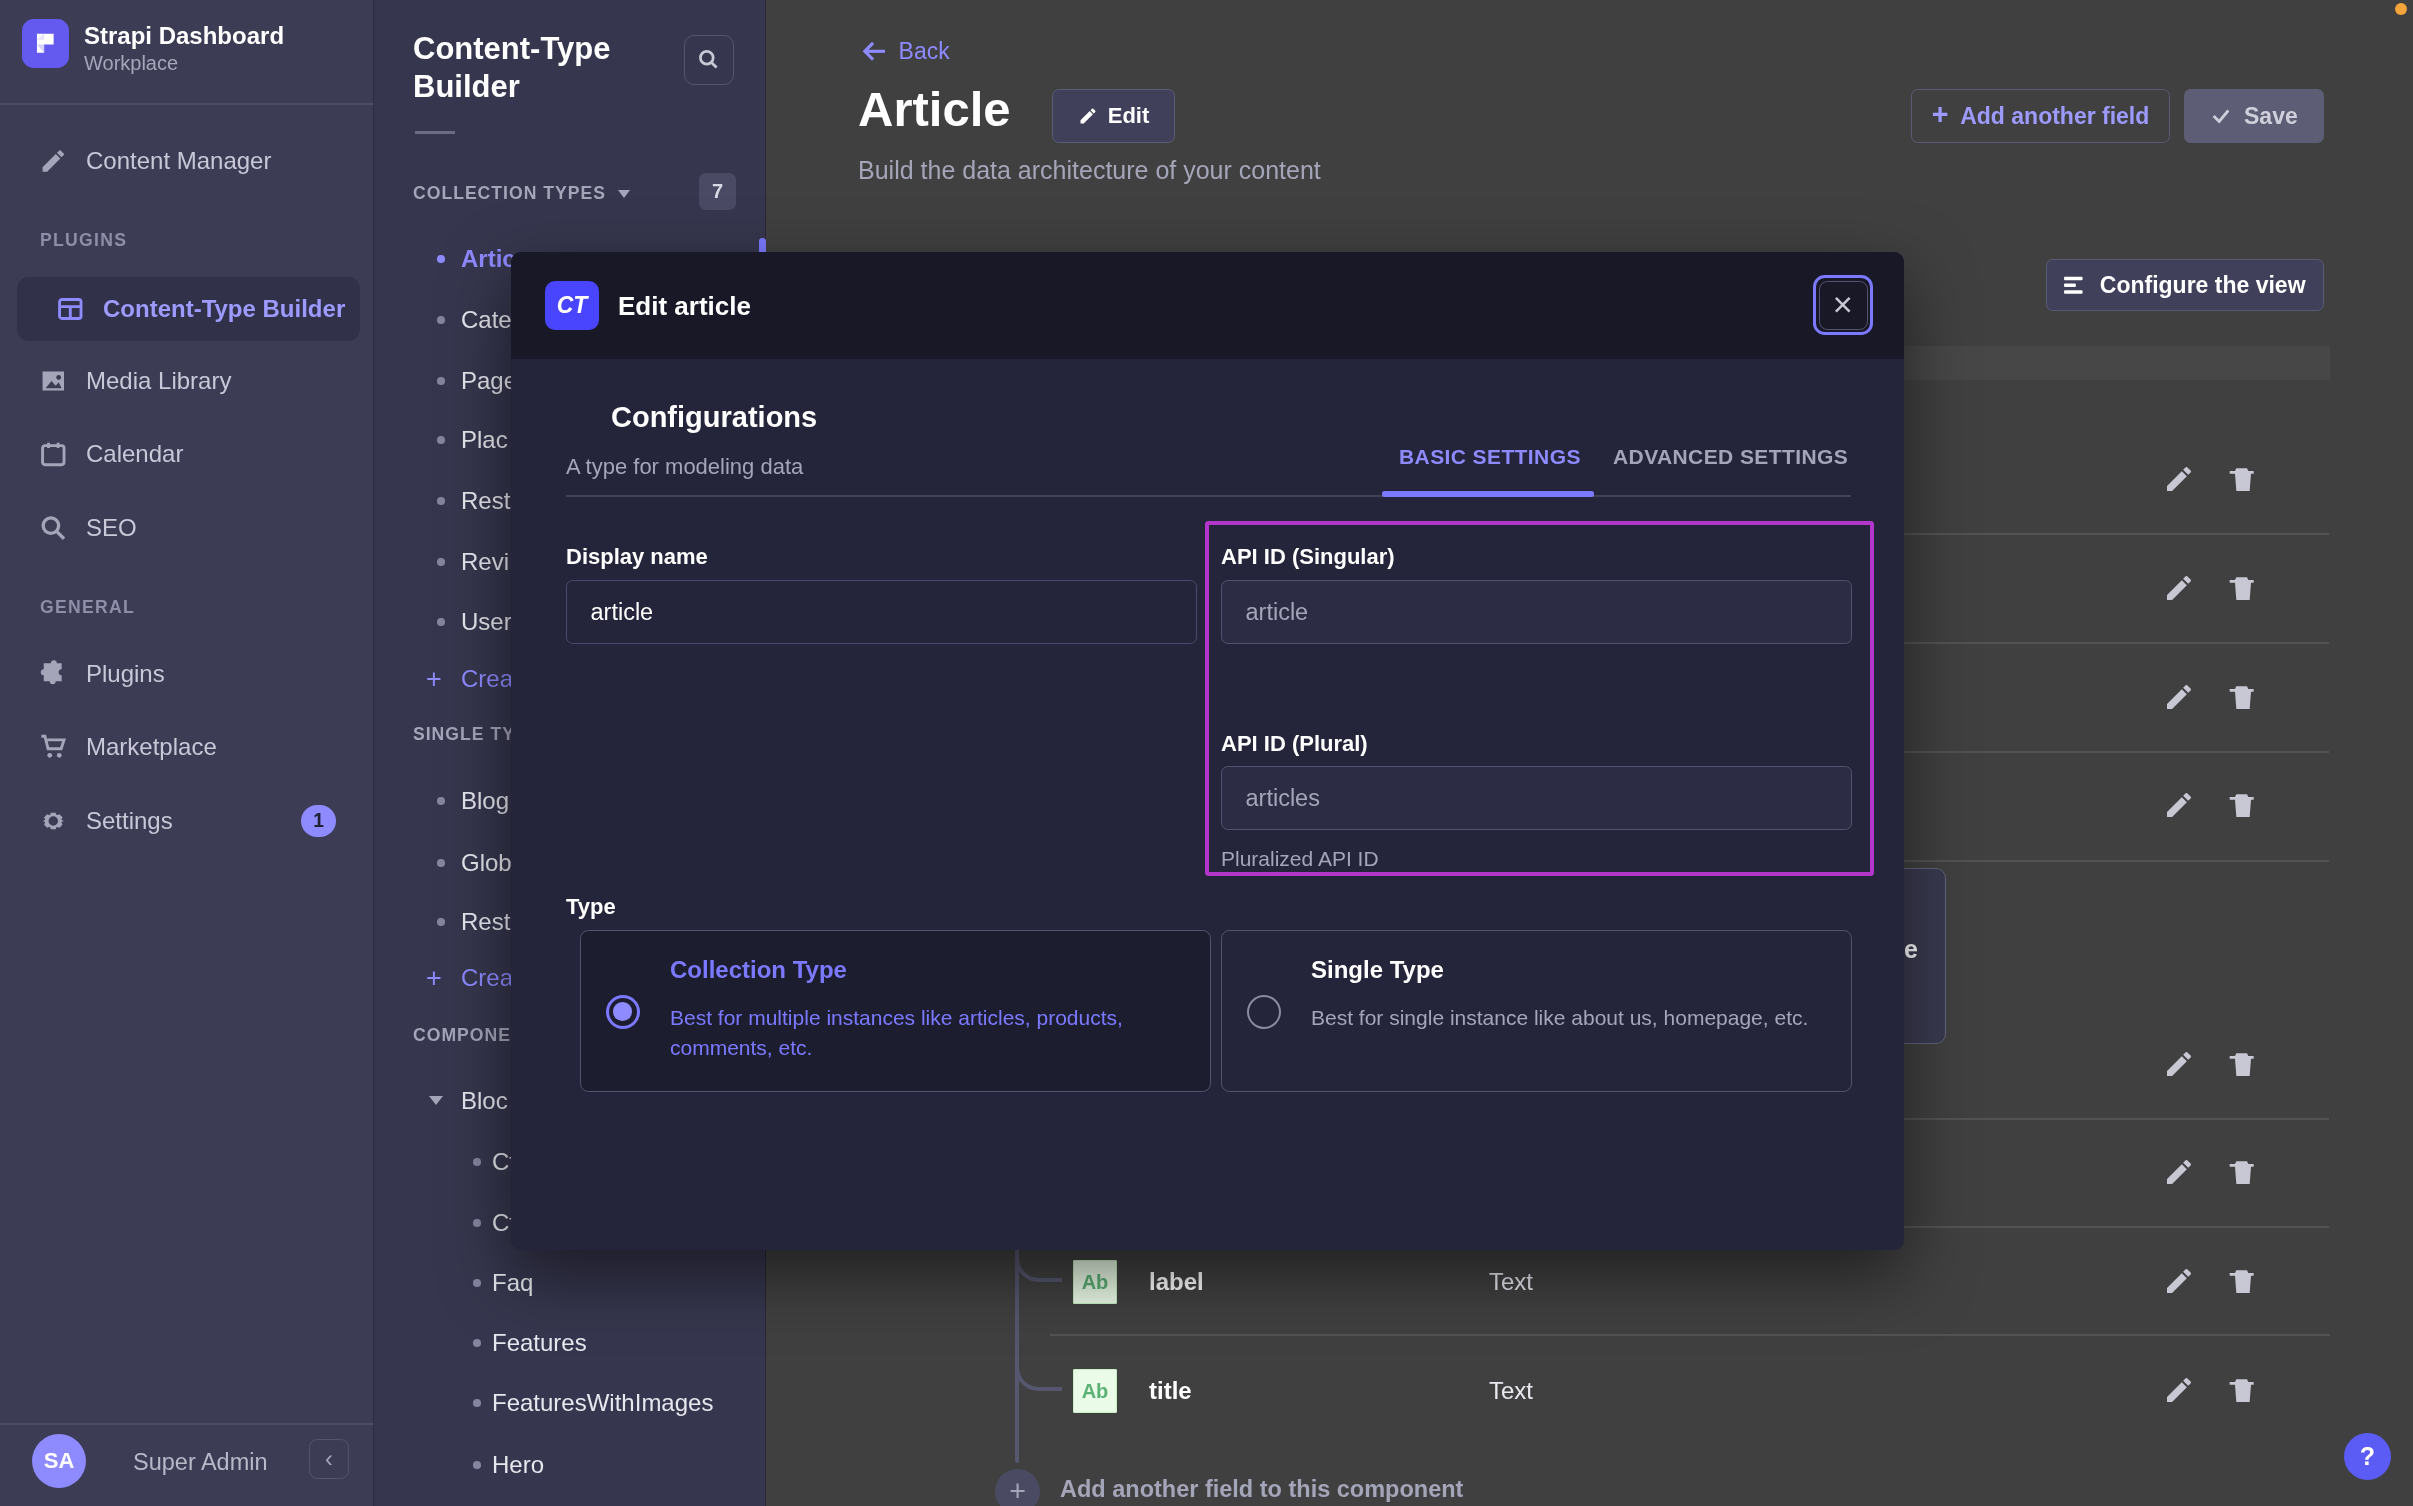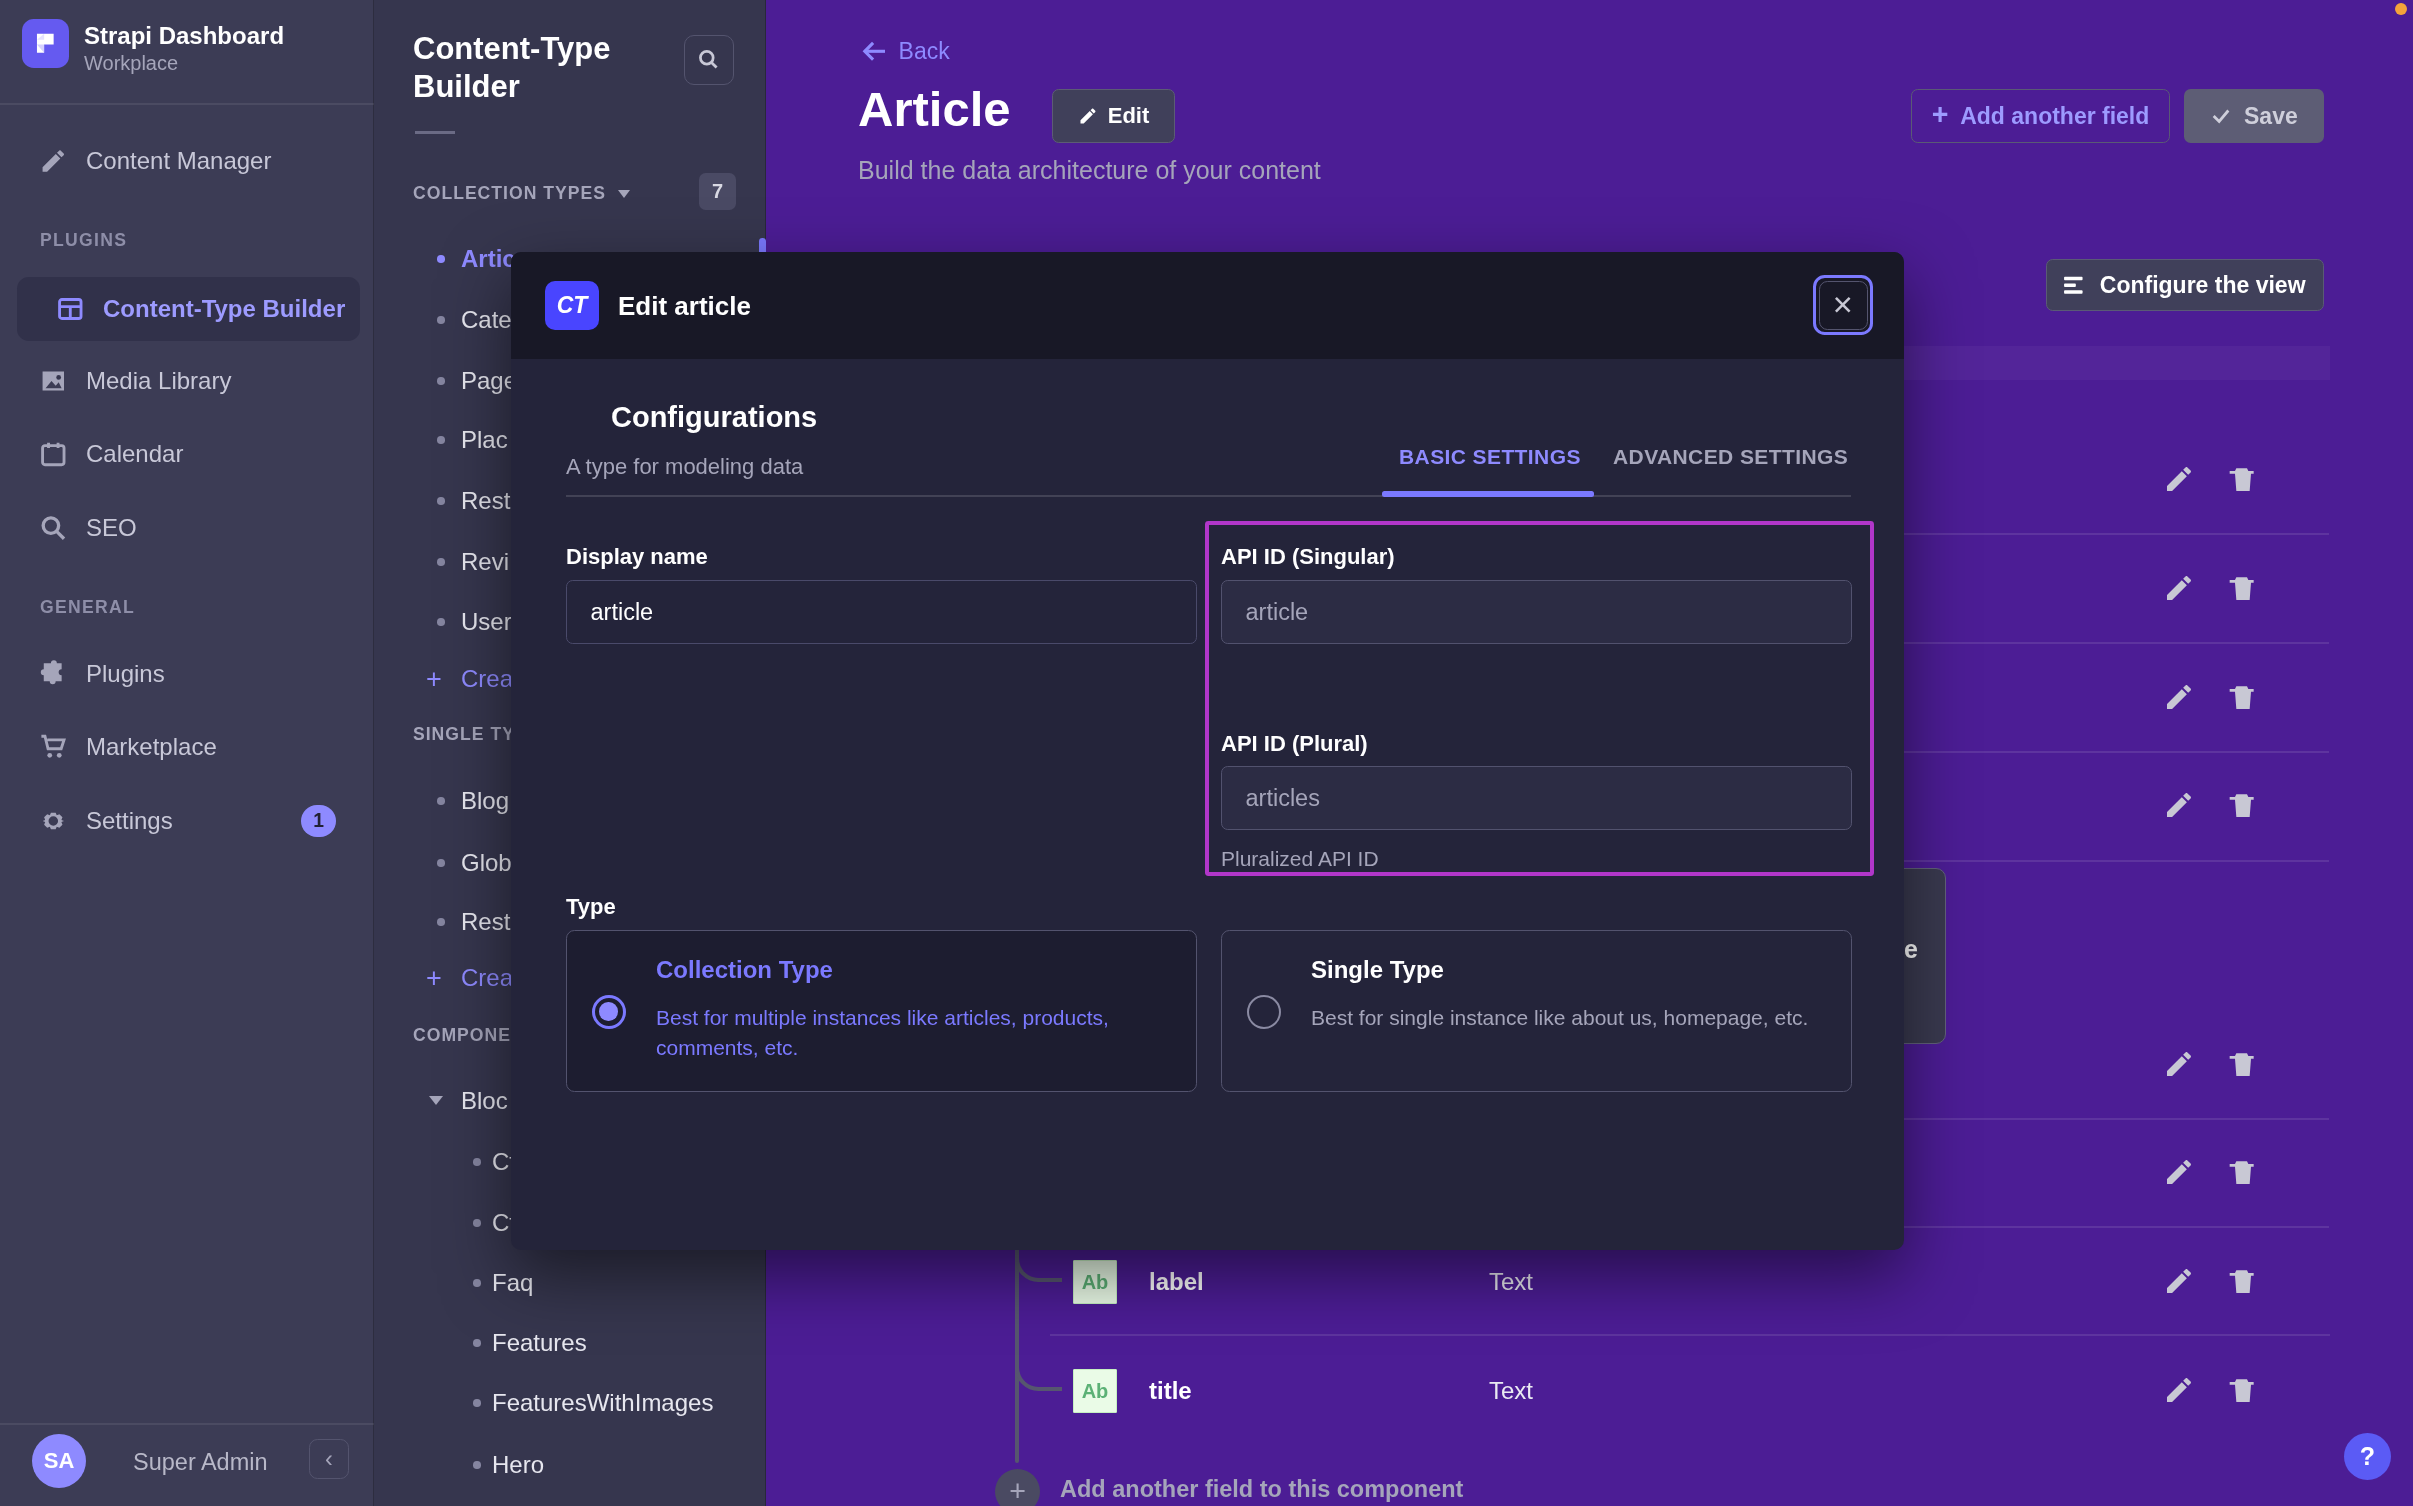--- a/index.html
+++ b/index.html
@@ -1,17 +1,17 @@
 <!DOCTYPE html>
 <html style="font-size:13.4px"><head>
 <meta charset="utf-8">
 <style>
   html,body{margin:0;padding:0;background:#23233a;}
   *{box-sizing:border-box;font-family:"Liberation Sans",sans-serif;}
-  #root{position:relative;width:2413px;height:1507px;overflow:hidden;background:#4c1d95;padding-left:36px;}
+  #root{position:relative;width:2413px;height:1507px;overflow:hidden;background:#404040;padding-left:36px;}
   .abs{position:absolute;}
   .row{display:flex;align-items:center;}
 
   
   .sidebar{left:0;top:0;width:374px;height:1507px;background:#3c3c55;border-right:0.8px solid rgba(0,0,0,.25);}
   .brand-logo{left:22px;top:18.5px;width:47px;height:49px;border-radius:11.8px;background:#655af0;display:flex;align-items:center;justify-content:center;}
   .brand-title{left:84px;top:22px;font-size:24px;font-weight:bold;color:#fff;}
   .brand-sub{left:84px;top:52px;font-size:20px;color:#a5a5ba;}
   .sb-div{left:0;width:374px;height:1.7px;background:rgba(255,255,255,.08);}
   .sb-item{left:0;width:374px;height:64px;color:#c7c7d6;}
@@ -515,21 +515,21 @@
     <input class="f-input" style="left: 55px; top: 328px; width: 631px;" value="article">
 
     <div class="f-label" style="left:710px;top:292px">API ID (Singular)</div>
     <input class="f-input dim" style="left: 710px; top: 328px; width: 631px;" readonly="" value="article">
     <div class="f-label" style="left:710px;top:479px">API ID (Plural)</div>
     <input class="f-input dim" style="left: 710px; top: 514px; width: 631px;" readonly="" value="articles">
     <div class="f-help" style="left:710px;top:593px">Pluralized API ID</div>
     <div class="hl-box"></div>
 
     <div class="f-label" style="left:55px;top:642px">Type</div>
-    <div class="type-card sel" style="left:55px">
+    <div class="type-card sel" style="left:69px">
       <span class="radio on"></span>
       <span class="tc-title" style="color:#7b79ff">Collection Type</span>
       <span class="tc-desc" style="color:#7b79ff">Best for multiple instances like articles, products, comments, etc.</span>
     </div>
     <div class="type-card" style="left:710px">
       <span class="radio off"></span>
       <span class="tc-title" style="color:#fff">Single Type</span>
       <span class="tc-desc" style="color:#a5a5ba">Best for single instance like about us, homepage, etc.</span>
     </div>
 

